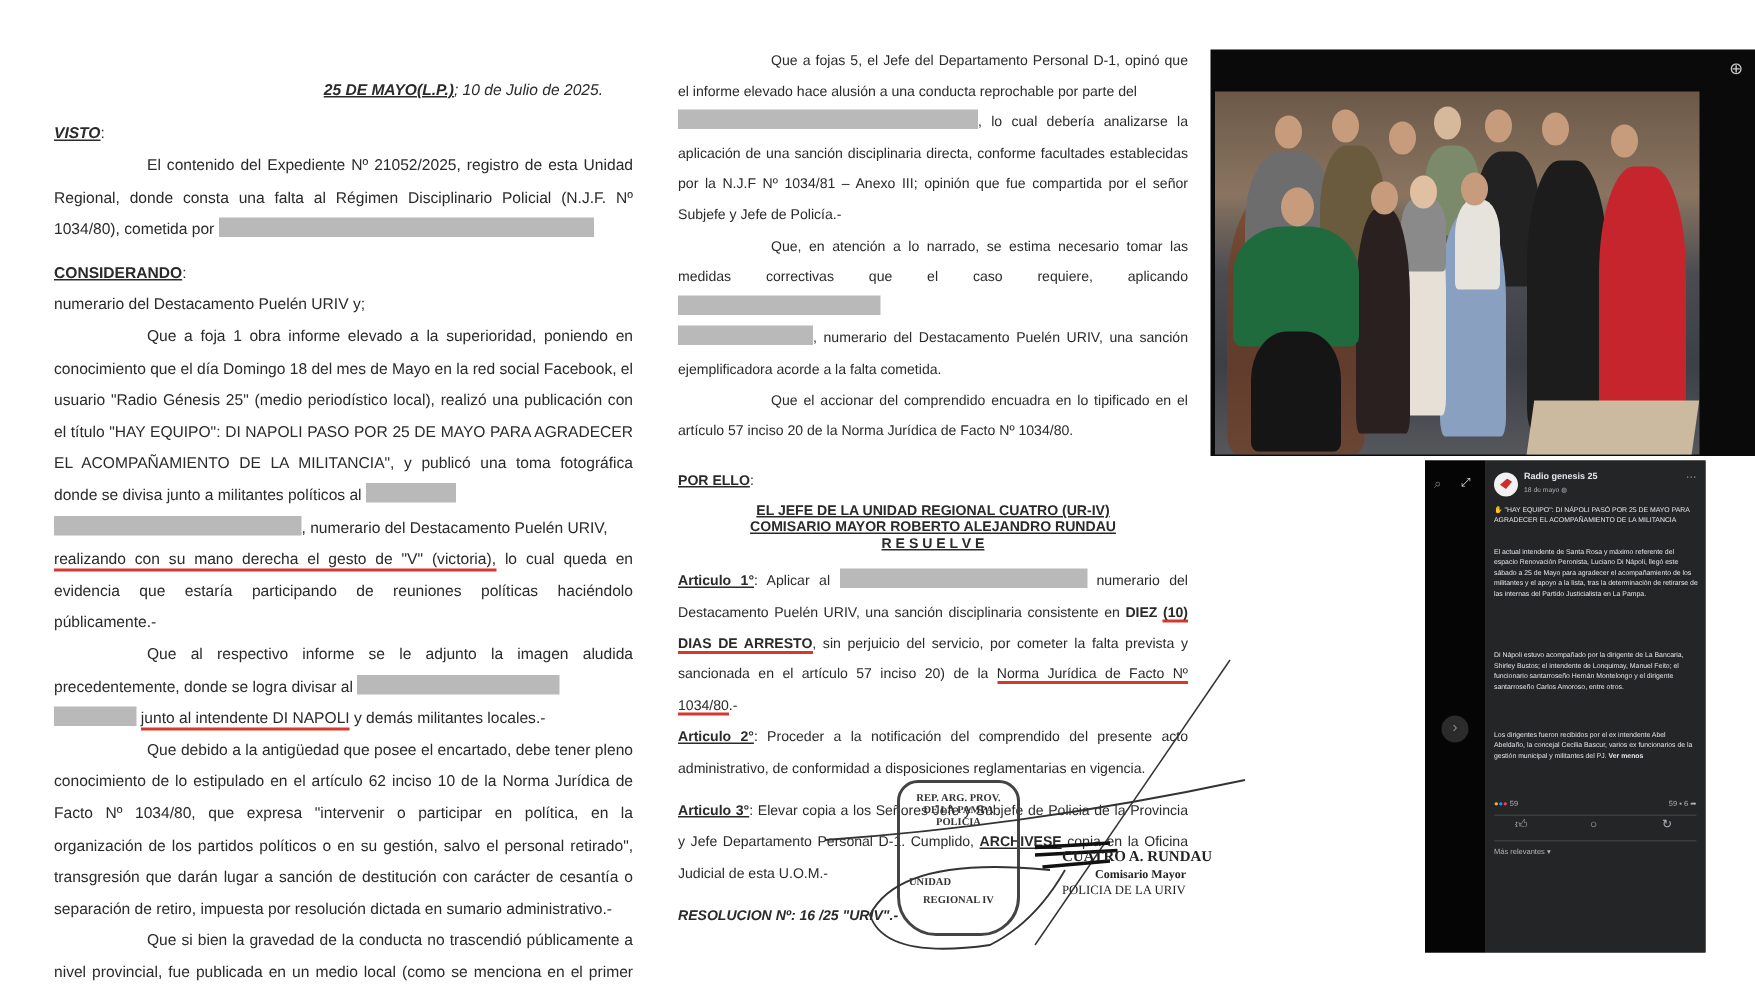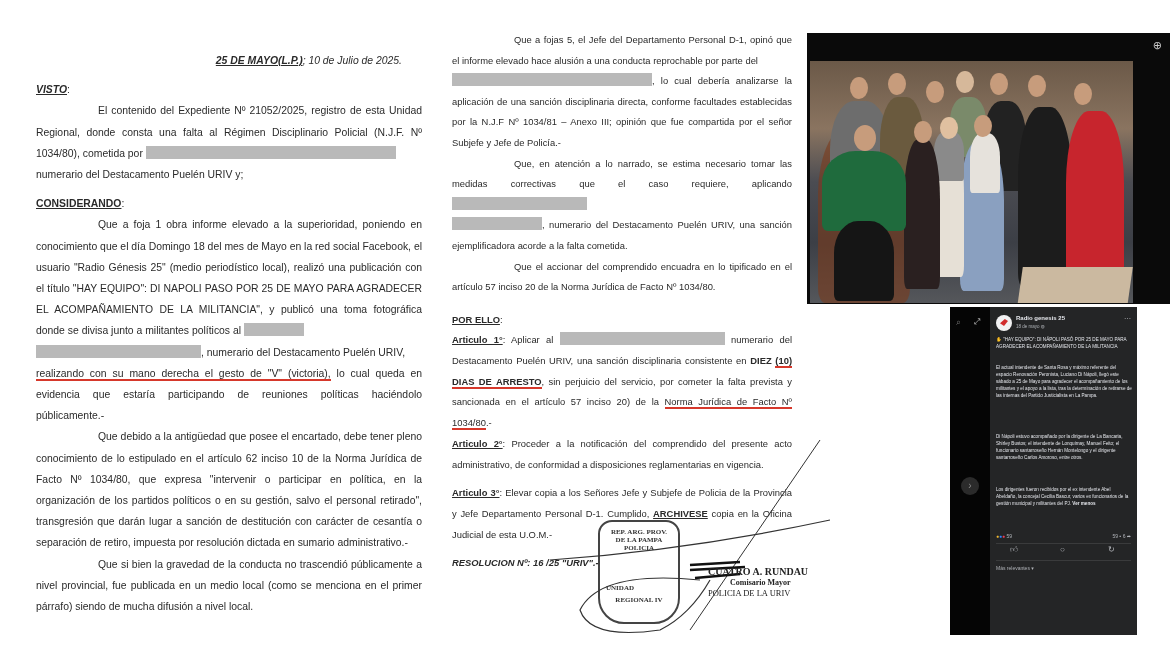--- a/index.html
+++ b/index.html
@@ -32,32 +32,38 @@
 </style>
 </head>
 <body>
 
 <div class="doc" id="left">
   <p style="text-align:right;padding-right:20px;margin-top:20px;">
     <span class="b i u">25 DE MAYO(L.P.)</span><span class="i">; 10 de Julio de 2025.</span>
   </p>
   <p style="margin-top:8px;"><span class="b i u">VISTO</span>:</p>
   <p class="indent"><span>El contenido del Expediente Nº 21052/2025, registro de esta Unidad Regional, donde consta una falta al Régimen Disciplinario Policial (N.J.F. Nº 1034/80), cometida por</span> <span class="redact" style="width:250px"></span></p>
+  <p style="margin-top:8px;"><span class="b u">CONSIDERANDO</span>:</p>
   <p>numerario del Destacamento Puelén URIV y;</p>
-  <p style="margin-top:8px;"><span class="b u">CONSIDERANDO</span>:</p>
   <p class="indent"><span>Que a foja 1 obra informe elevado a la superioridad, poniendo en conocimiento que el día Domingo 18 del mes de Mayo en la red social Facebook, el usuario "Radio Génesis 25" (medio periodístico local), realizó una publicación con el título "HAY EQUIPO": DI NAPOLI PASO POR 25 DE MAYO PARA AGRADECER EL ACOMPAÑAMIENTO DE LA MILITANCIA", y publicó una toma fotográfica donde se divisa junto a militantes políticos al</span> <span class="redact" style="width:60px"></span><br><span class="redact" style="width:165px"></span><span>, numerario del Destacamento Puelén URIV,</span><br><span class="red">realizando con su mano derecha el gesto de "V" (victoria),</span><span> lo cual queda en evidencia que estaría participando de reuniones políticas haciéndolo públicamente.-</span></p>
+  <p class="indent"><span>Que al respectivo informe se le adjunto la imagen aludida precedentemente, donde se logra divisar al</span> <span class="redact" style="width:135px"></span><br><span class="redact" style="width:55px"></span> <span class="red">junto al intendente DI NAPOLI</span><span> y demás militantes locales.-</span></p>
   <p class="indent">Que debido a la antigüedad que posee el encartado, debe tener pleno conocimiento de lo estipulado en el artículo 62 inciso 10 de la Norma Jurídica de Facto Nº 1034/80, que expresa "intervenir o participar en política, en la organización de los partidos políticos o en su gestión, salvo el personal retirado", transgresión que darán lugar a sanción de destitución con carácter de cesantía o separación de retiro, impuesta por resolución dictada en sumario administrativo.-</p>
   <p class="indent">Que si bien la gravedad de la conducta no trascendió públicamente a nivel provincial, fue publicada en un medio local (como se menciona en el primer párrafo) siendo de mucha difusión a nivel local.</p>
 </div>
 
 <div class="doc" id="mid">
   <p class="indent"><span>Que a fojas 5, el Jefe del Departamento Personal D-1, opinó que el informe elevado hace alusión a una conducta reprochable por parte del</span><br><span class="redact" style="width:200px"></span><span>, lo cual debería analizarse la aplicación de una sanción disciplinaria directa, conforme facultades establecidas por la N.J.F Nº 1034/81 – Anexo III; opinión que fue compartida por el señor Subjefe y Jefe de Policía.-</span></p>
   <p class="indent"><span>Que, en atención a lo narrado, se estima necesario tomar las medidas correctivas que el caso requiere, aplicando</span> <span class="redact" style="width:135px"></span><br><span class="redact" style="width:90px"></span><span>, numerario del Destacamento Puelén URIV, una sanción ejemplificadora acorde a la falta cometida.</span></p>
   <p class="indent">Que el accionar del comprendido encuadra en lo tipificado en el artículo 57 inciso 20 de la Norma Jurídica de Facto Nº 1034/80.</p>
   <p style="margin-top:12px;"><span class="b u">POR ELLO</span>:</p>
+  <div style="margin:4px 0 10px 0;">
+    <div class="hdr">EL JEFE DE LA UNIDAD REGIONAL CUATRO (UR-IV)</div>
+    <div class="hdr">COMISARIO MAYOR ROBERTO ALEJANDRO RUNDAU</div>
+    <div class="hdr">R E S U E L V E</div>
+  </div>
   <p><span class="b u">Articulo 1°</span><span>: Aplicar al</span> <span class="redact" style="width:165px"></span><span> numerario del Destacamento Puelén URIV, una sanción disciplinaria consistente en </span><span class="b">DIEZ</span> <span class="b red">(10) DIAS DE ARRESTO</span><span>, sin perjuicio del servicio, por cometer la falta prevista y sancionada en el artículo 57 inciso 20) de la </span><span class="red">Norma Jurídica de Facto Nº 1034/80</span><span>.-</span></p>
   <p style="margin-top:1px;"><span class="b u">Articulo 2°</span><span>: Proceder a la notificación del comprendido del presente acto administrativo, de conformidad a disposiciones reglamentarias en vigencia.</span></p>
   <p style="margin-top:8px;"><span class="b u">Articulo 3°</span><span>: Elevar copia a los Señores Jefe y Subjefe de Policia de la Provincia y Jefe Departamento Personal D-1. Cumplido, </span><span class="b u">ARCHIVESE</span><span> copia en la Oficina Judicial de esta U.O.M.-</span></p>
   <p style="margin-top:8px;" class="b i">RESOLUCION Nº: 16 /25 "URIV".-</p>
 </div>
 
 <div class="stamp">
   <div class="t" style="left:6px;top:6px;width:66px;text-align:center;">REP. ARG. PROV. DE LA PAMPA</div>
   <div class="t" style="left:6px;top:22px;width:66px;text-align:center;">POLICIA</div>
   <div class="t" style="left:6px;top:62px;width:66px;text-align:left;">UNIDAD</div>

